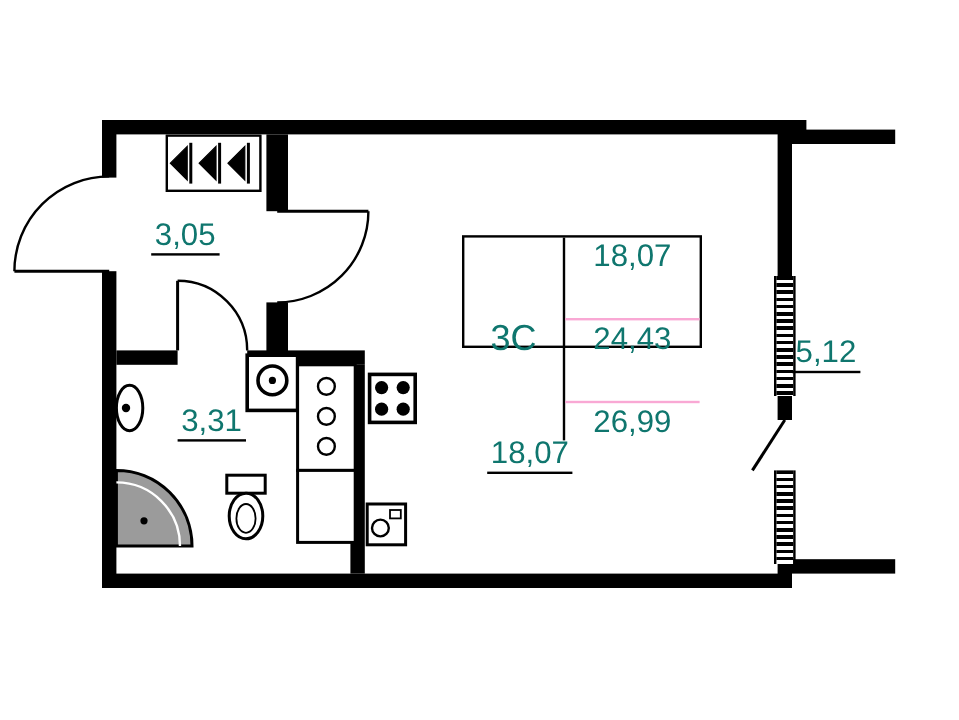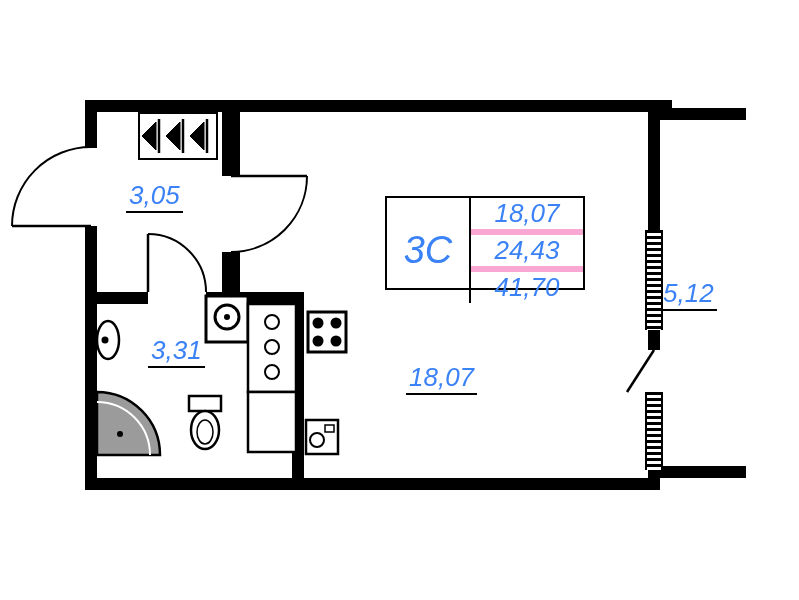--- a/index.html
+++ b/index.html
@@ -1,18 +1,18 @@
 <!DOCTYPE html>
 <html><head>
 <meta charset="utf-8">
 <style>
   html,body{margin:0;padding:0;background:#fff;}
   .canvas{
     position:relative;width:746px;height:600px;background:#ffffff;
-    font-family:"Liberation Sans",sans-serif;overflow:hidden;color:#3b82f6;font-style:italic;
+    font-family:"Liberation Sans",sans-serif;overflow:hidden;color:#0f766e;
   }
   .wall{position:absolute;background:#000;}
   .window-hatch{
     position:absolute;
     background:repeating-linear-gradient(180deg,#000 0 3px,#fff 3px 6px);
     border-left:2px solid #000;border-right:2px solid #000;box-sizing:border-box;
   }
   .wardrobe{
     position:absolute;left:138px;top:112px;width:80px;height:48px;
     background:#fff;border:2.5px solid #000;box-sizing:border-box;
@@ -20,23 +20,23 @@
   .room-label{
     position:absolute;font-size:26px;line-height:1.05;
     border-bottom:2px solid #000;padding:0 3px 2px;white-space:nowrap;
   }
   .info-table{
     position:absolute;left:385px;top:196px;width:200px;height:94px;
     background:#fff;border:2px solid #000;box-sizing:border-box;
     display:grid;grid-template-columns:84px 1fr;grid-template-rows:repeat(3,1fr);
   }
   .cell{display:flex;align-items:center;justify-content:center;}
-  .type-cell{grid-column:1;grid-row:1/4;font-size:38px;border-right:2px solid #000;}
+  .type-cell{grid-column:1;grid-row:1/4;font-size:30px;border-right:2px solid #000;}
   .val{grid-column:2;font-size:26px;}
-  .v2,.v3{border-top:6px solid #f9a8d4;}
+  .v2,.v3{border-top:2px solid #f9a8d4;margin-top:36px;}
   .overlay{position:absolute;left:0;top:0;pointer-events:none;}
   .arc{fill:none;stroke:#000;stroke-width:2;}
   .leaf{stroke:#000;stroke-width:2.5;}
   .fx{fill:#fff;stroke:#000;}
 </style>
 </head>
 <body>
 
 <div class="canvas">
 
@@ -65,21 +65,21 @@
 
   <div class="room-label" style="left:126px;top:182px">3,05</div>
   <div class="room-label" style="left:148px;top:337px">3,31</div>
   <div class="room-label" style="left:406px;top:364px">18,07</div>
   <div class="room-label" style="left:660px;top:280px">5,12</div>
 
   <div class="info-table">
     <div class="cell type-cell">3С</div>
     <div class="cell val v1">18,07</div>
     <div class="cell val v2">24,43</div>
-    <div class="cell val v3">41,70</div>
+    <div class="cell val v3">26,99</div>
   </div>
 
   <svg class="overlay" width="799" height="600" viewBox="0 0 799 600">
 
     <g>
       <path class="arc" d="M 12 226 A 79 79 0 0 1 91 147"></path>
       <line class="leaf" x1="12" y1="226" x2="91" y2="226"></line>
     </g>
 
     <g>

